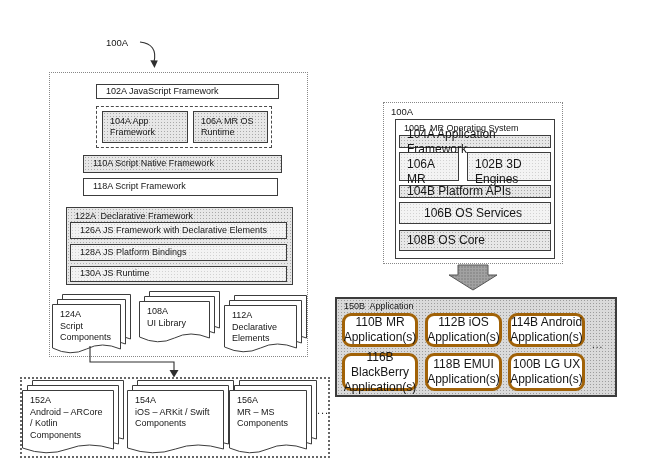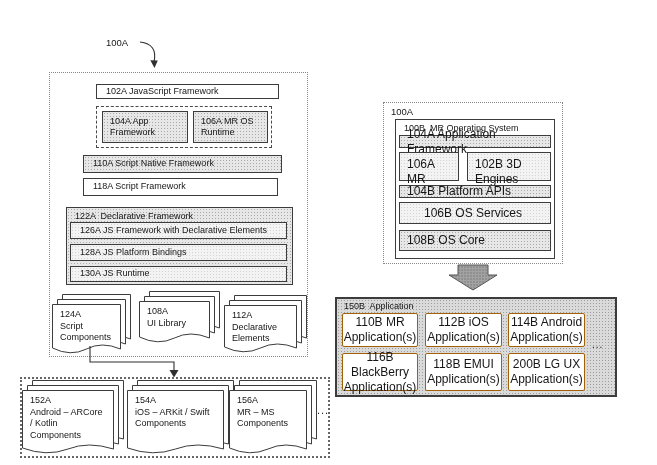--- a/index.html
+++ b/index.html
@@ -18,21 +18,21 @@
   .fill-l{background-color:#f3f3f3;background-image:radial-gradient(#d2d2d2 0.6px,transparent 0.72px);background-size:3px 3px;}
   .fill-d{background-color:#dadada;background-image:radial-gradient(#9d9d9d 0.7px,transparent 0.82px);background-size:3px 3px;}
   .grouplbl{position:absolute;font-size:9px;white-space:pre;}
   .stack{position:absolute;padding-left:24px;}
   .stack svg{position:absolute;left:0;top:0;overflow:visible;}
   .pg{fill:#ffffff;stroke:#3c3c3c;stroke-width:1;}
   .lbl{position:absolute;font-size:9px;line-height:1.3;white-space:pre-line;}
   .ref{position:absolute;font-size:9.5px;}
   .ell{position:absolute;font-size:11px;letter-spacing:1px;color:#222;}
   .sm{font-size:12px;}
-  .apps{border-radius:2px;border:1px solid #a16207;}
+  .apps{border-radius:9px;border:3px solid #a16207;}
   .ln{stroke:#2f2f2f;stroke-width:1.1;fill:none;}
   .ah{fill:#2f2f2f;stroke:none;}
 </style>
 </head>
 <body>
 
 <div class="canvas">
 
   <div class="ref" style="left:106px;top:13px">100A</div>
   <svg class="abs" style="left:138px;top:12px" width="28" height="34">
@@ -167,18 +167,18 @@
 Application(s)</div>
   <div class="bx ctr apps sm" style="left:425px;top:289px;width:77px;height:34px">112B iOS
 Application(s)</div>
   <div class="bx ctr apps sm" style="left:508px;top:289px;width:77px;height:34px">114B Android
 Application(s)</div>
   <div class="bx ctr apps sm" style="left:342px;top:329px;width:76px;height:38px">116B
 BlackBerry
 Application(s)</div>
   <div class="bx ctr apps sm" style="left:425px;top:329px;width:77px;height:38px">118B EMUI
 Application(s)</div>
-  <div class="bx ctr apps sm" style="left:508px;top:329px;width:77px;height:38px">200B LG UX
+  <div class="bx ctr apps sm" style="left:508px;top:329px;width:77px;height:38px">100B LG UX
 Application(s)</div>
 
   <div class="ell" style="left:592px;top:315px;font-size:10px">...</div>
 
 </div>
 
 </body></html>

